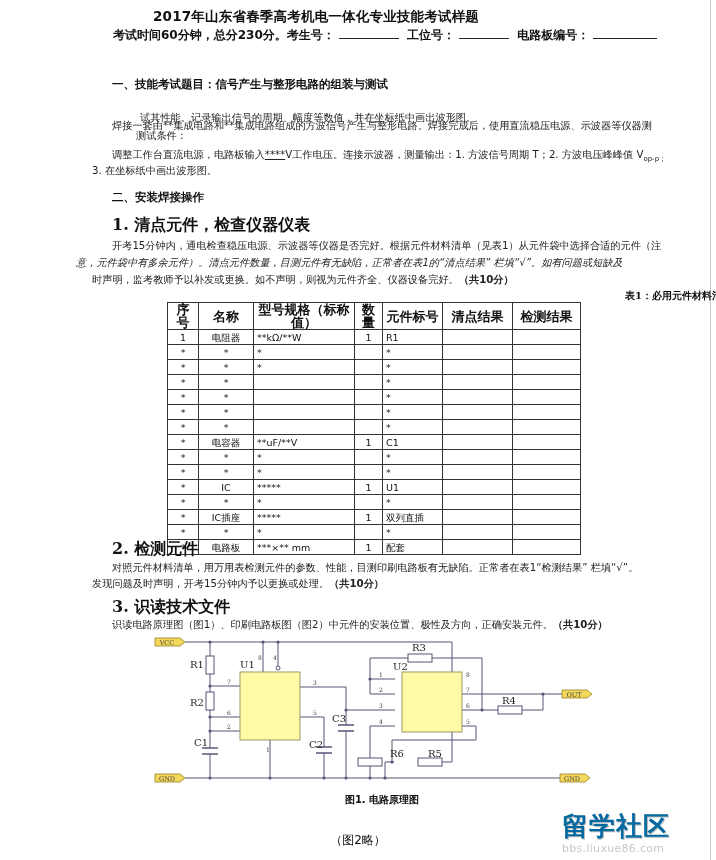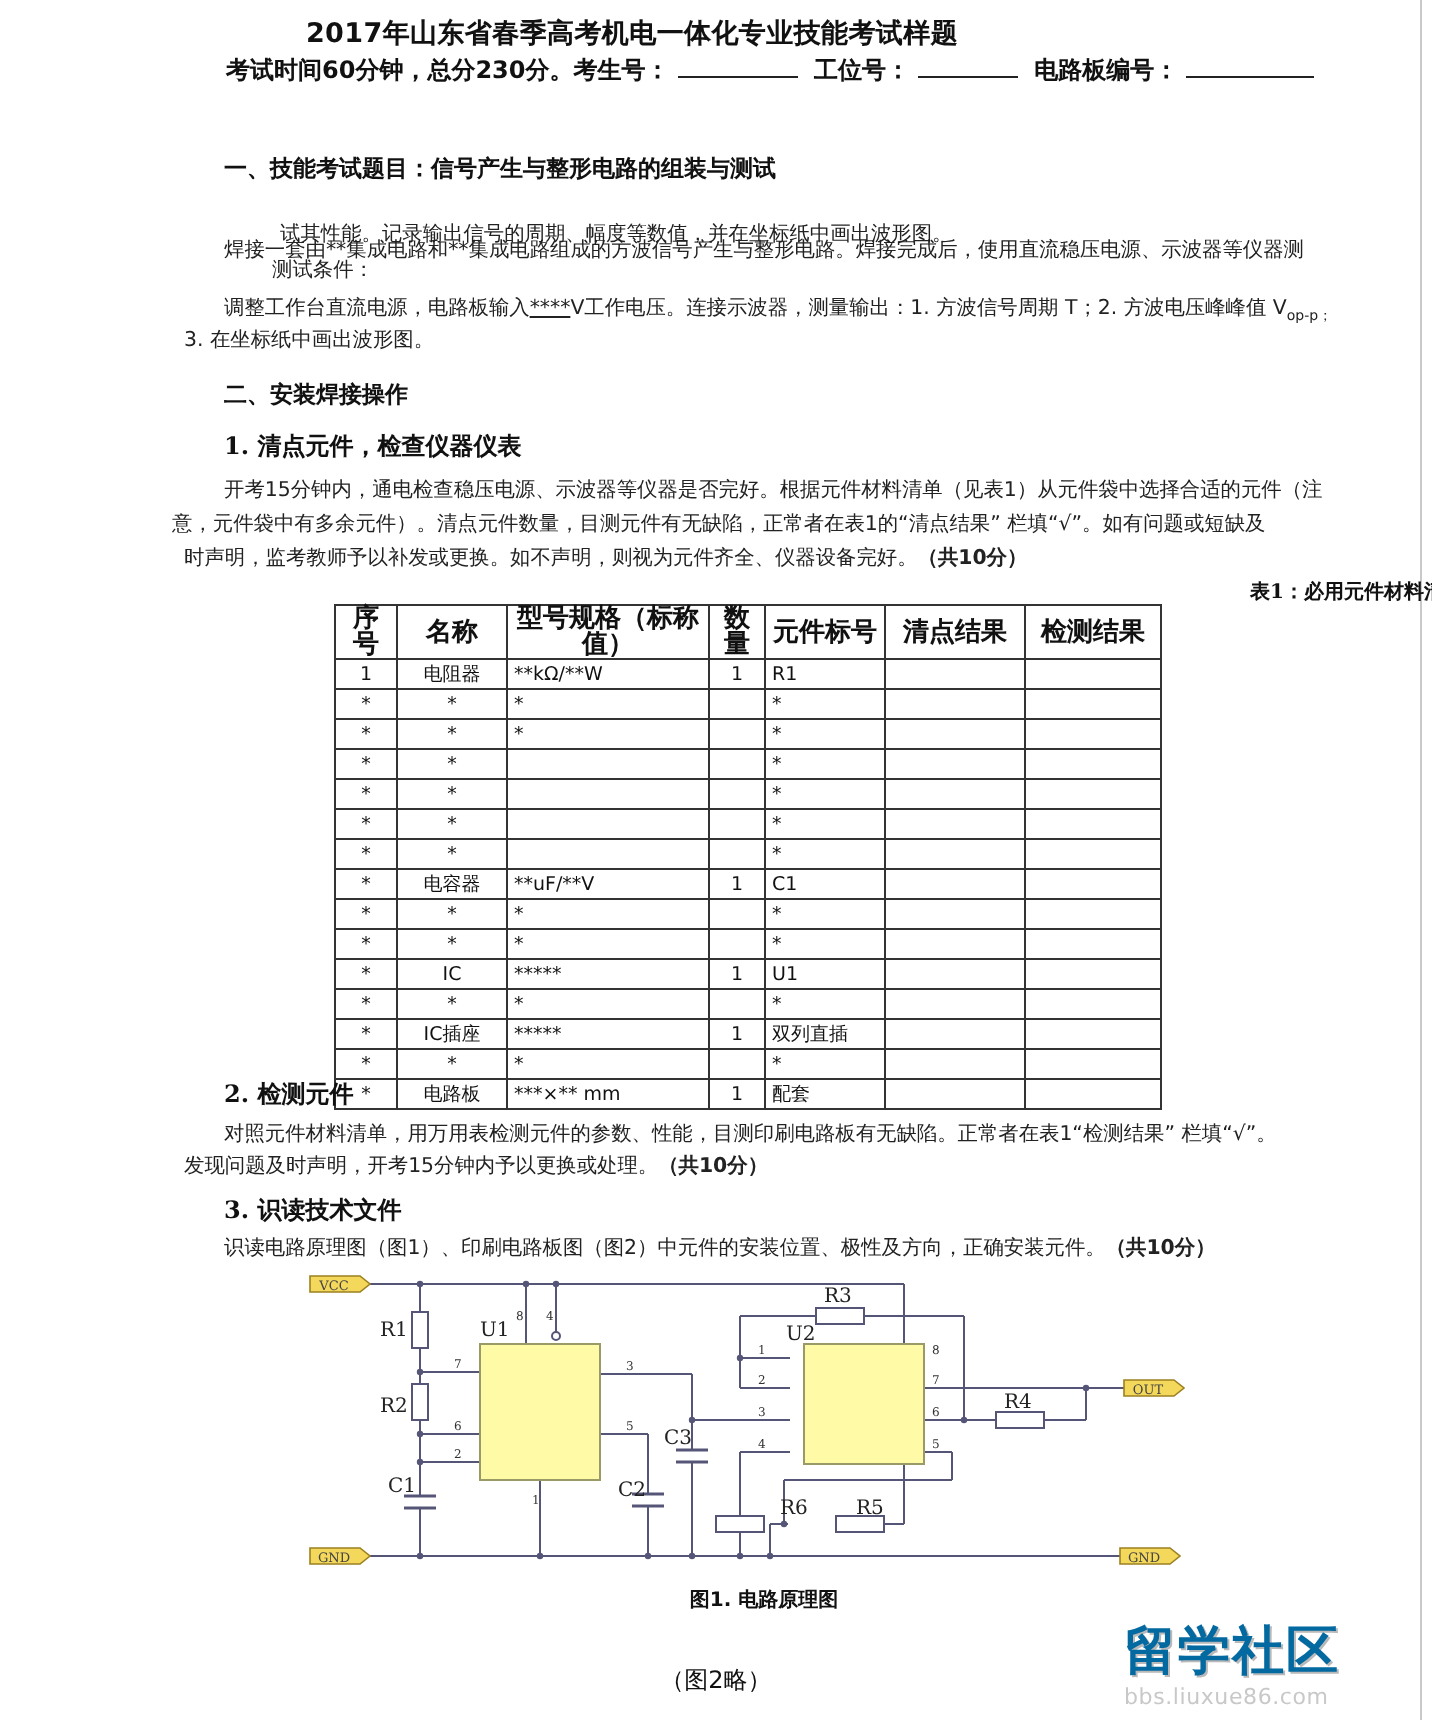--- a/index.html
+++ b/index.html
@@ -4,21 +4,21 @@
 <style>
   html,body{margin:0;padding:0;background:#fff;}
   body{width:716px;height:860px;position:relative;overflow:hidden;font-family:"DejaVu Serif","Liberation Serif",serif;color:#111;}
   .right-rule{position:absolute;left:710px;top:0;width:1px;height:860px;background:#c9c9c9;}
   .abs{position:absolute;white-space:nowrap;}
   .title{left:0;width:632px;top:8px;text-align:center;font-size:13.5px;font-weight:bold;font-family:"DejaVu Sans","Liberation Sans",sans-serif;letter-spacing:0.2px;}
   .subhead{left:113px;top:27px;font-size:12px;font-weight:bold;font-family:"DejaVu Sans","Liberation Sans",sans-serif;}
   .blank{display:inline-block;border-bottom:1px solid #222;height:11px;vertical-align:baseline;margin:0 4px;}
   .sec{font-size:11.5px;font-weight:bold;font-family:"DejaVu Sans","Liberation Sans",sans-serif;text-align:center;}
   .para{font-size:10.2px;line-height:16px;font-family:"DejaVu Sans","Liberation Sans",sans-serif;color:#222;}
-  .num-head{font-size:12px;font-weight:bold;font-family:"DejaVu Serif","Liberation Serif",serif;text-align:center;}
+  .num-head{font-size:16px;font-weight:bold;font-family:"DejaVu Serif","Liberation Serif",serif;text-align:center;}
   .u{text-decoration:underline;}
   table.bom{position:absolute;left:167px;top:302px;border-collapse:collapse;font-size:9.5px;font-family:"DejaVu Sans","Liberation Sans",sans-serif;}
   table.bom td, table.bom th{border:1px solid #333;padding:0 3px;height:14px;line-height:13px;}
   table.bom th{font-weight:bold;text-align:center;font-size:13px;}
   table.bom td.c{text-align:center;}
   .caption{left:0;width:708px;text-align:center;font-size:10px;font-weight:bold;font-family:"DejaVu Sans","Liberation Sans",sans-serif;margin-left:28px;}
   .watermark{position:absolute;left:562px;top:808px;color:#dcdcdc;font-family:"DejaVu Sans","Liberation Sans",sans-serif;}
   .wm-main{font-size:26px;font-weight:bold;letter-spacing:1px;line-height:36px;color:#0369a1;text-shadow:1px 1px 0 #b9b9b9;}
   .wm-sub{font-size:11px;color:#c8c8c8;letter-spacing:0.3px;margin-top:-2px;}
   svg text{font-family:"DejaVu Serif","Liberation Serif",serif;}
@@ -41,21 +41,21 @@
 <div class="abs para" style="left:92px;top:110px;margin-left:48px;">试其性能。记录输出信号的周期、幅度等数值，并在坐标纸中画出波形图。</div>
 <div class="abs para" style="left:112px;top:128px;margin-left:24px;">测试条件：</div>
 <div class="abs para" style="left:112px;top:147px;">
   <span>调整工作台直流电源，电路板输入</span><span class="u">****</span><span>V工作电压。连接示波器，测量输出：1. 方波信号周期 T；2. 方波电压峰峰值 V</span><sub style="font-size:7px">op-p；</sub>
 </div>
 <div class="abs para" style="left:92px;top:163px;">3. 在坐标纸中画出波形图。</div>
 
 <div class="abs sec" style="left:112px;top:190px;">二、安装焊接操作</div>
 <div class="abs num-head" style="left:112px;top:215px;">1. 清点元件，检查仪器仪表</div>
 <div class="abs para" style="left:112px;top:238px;">开考15分钟内，通电检查稳压电源、示波器等仪器是否完好。根据元件材料清单（见表1）从元件袋中选择合适的元件（注</div>
-<div class="abs para" style="left:86px;top:255px;">意，元件袋中有多余元件）。清点元件数量，目测元件有无缺陷，正常者在表1的“清点结果” 栏填“√”。如有问题或短缺及</div>
+<div class="abs para" style="left:76px;top:255px;font-style:italic;">意，元件袋中有多余元件）。清点元件数量，目测元件有无缺陷，正常者在表1的“清点结果” 栏填“√”。如有问题或短缺及</div>
 <div class="abs para" style="left:92px;top:272px;">
   <span>时声明，监考教师予以补发或更换。如不声明，则视为元件齐全、仪器设备完好。</span><b>（共10分）</b>
 </div>
 
 <div class="abs" style="left:16px;width:716px;top:289px;text-align:right;font-size:10px;font-weight:bold;font-family:'DejaVu Serif','Liberation Serif',serif;">表1：必用元件材料清单</div>
 
 <table class="bom" id="bom">
   <colgroup>
     <col style="width:31px">
       <col style="width:55px">

